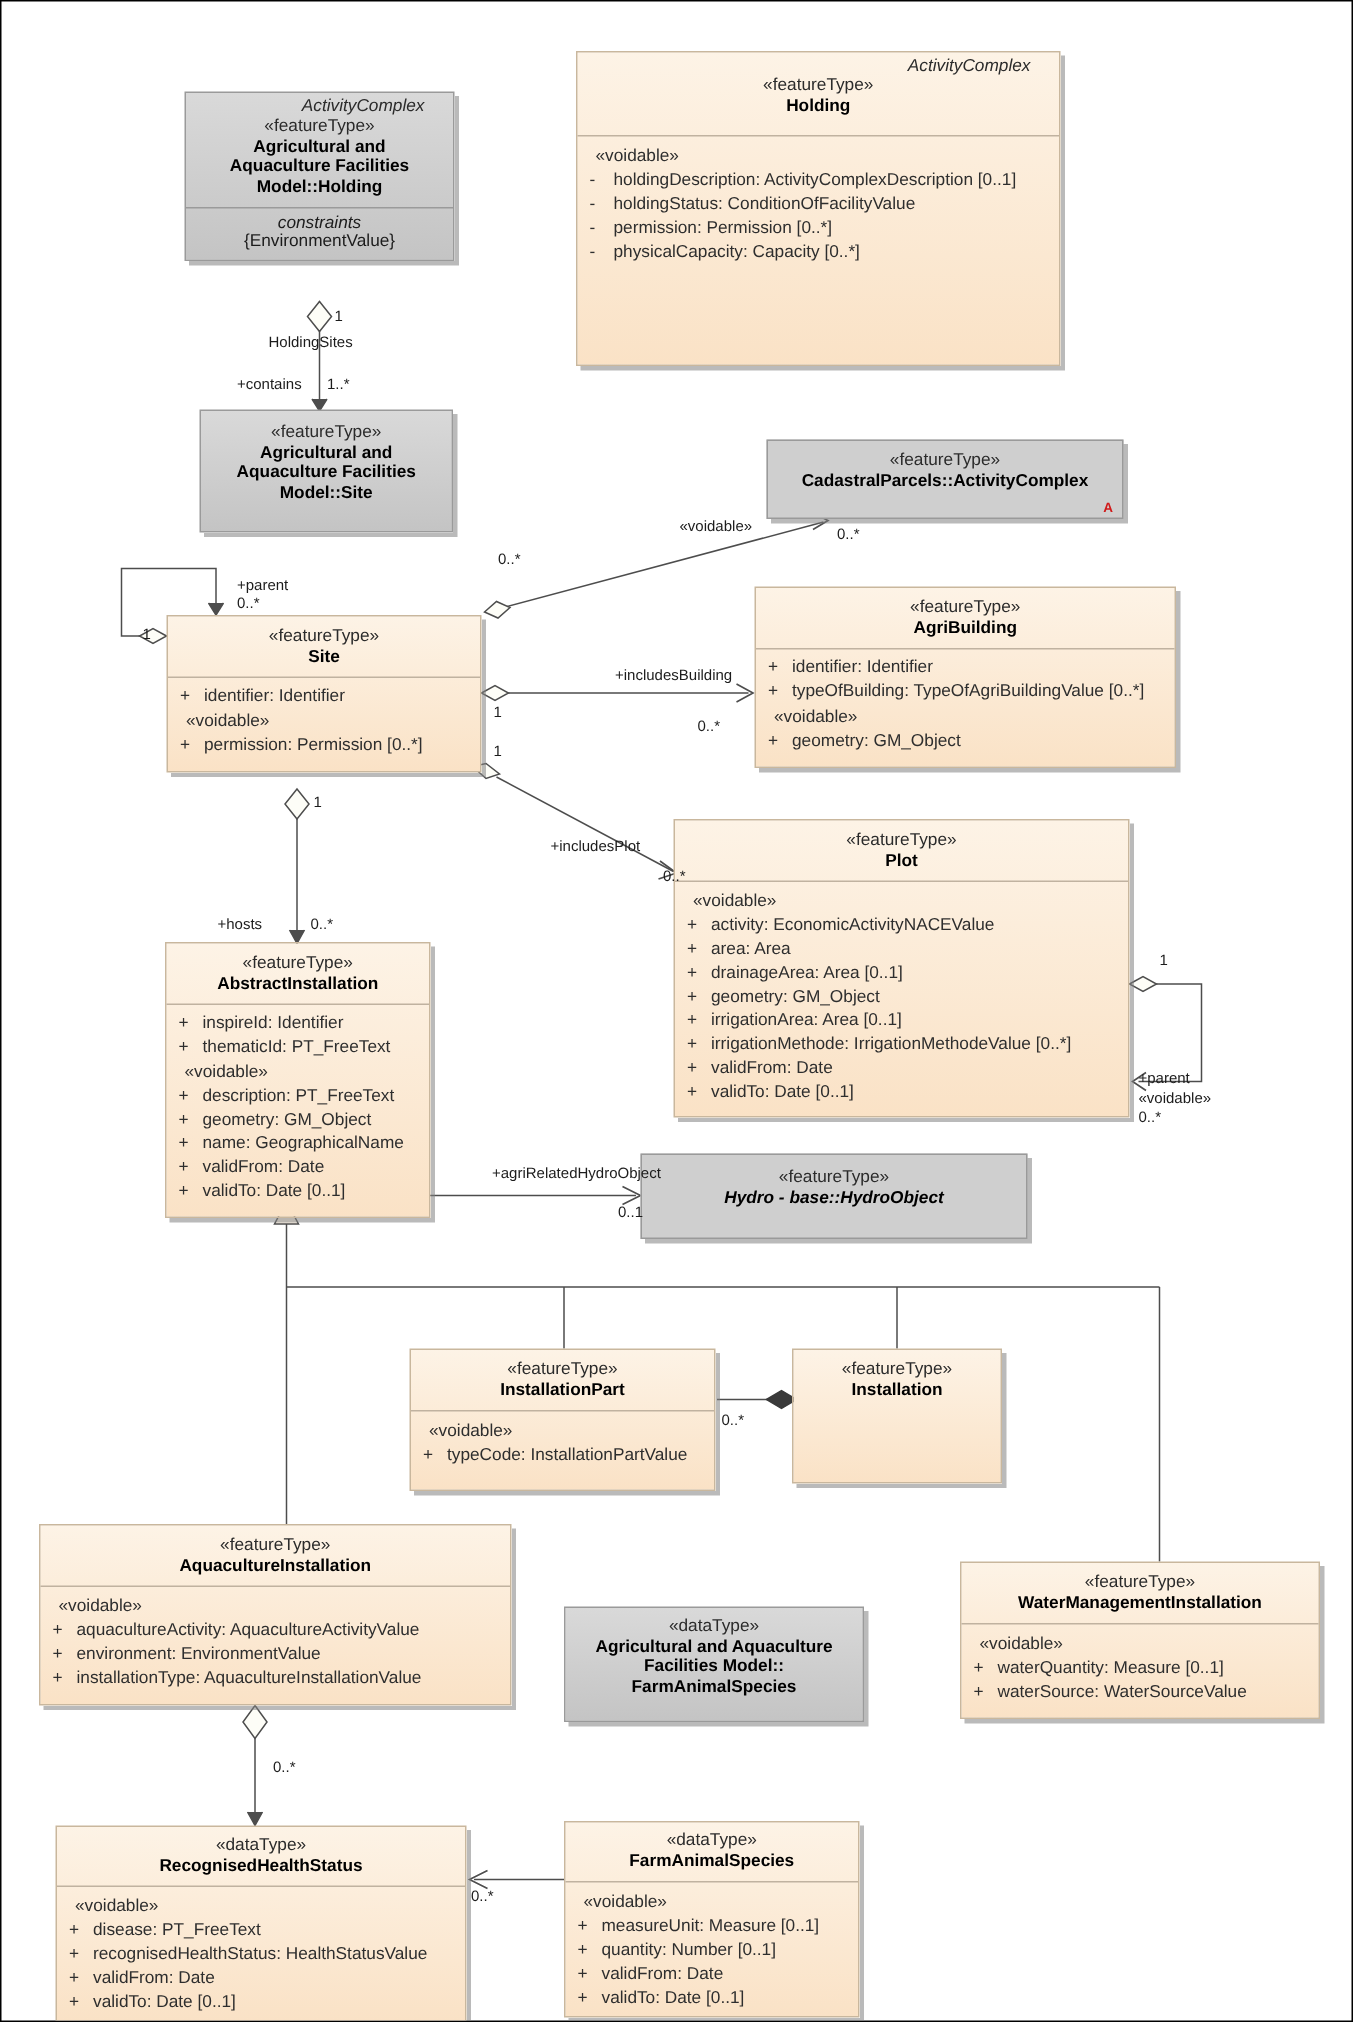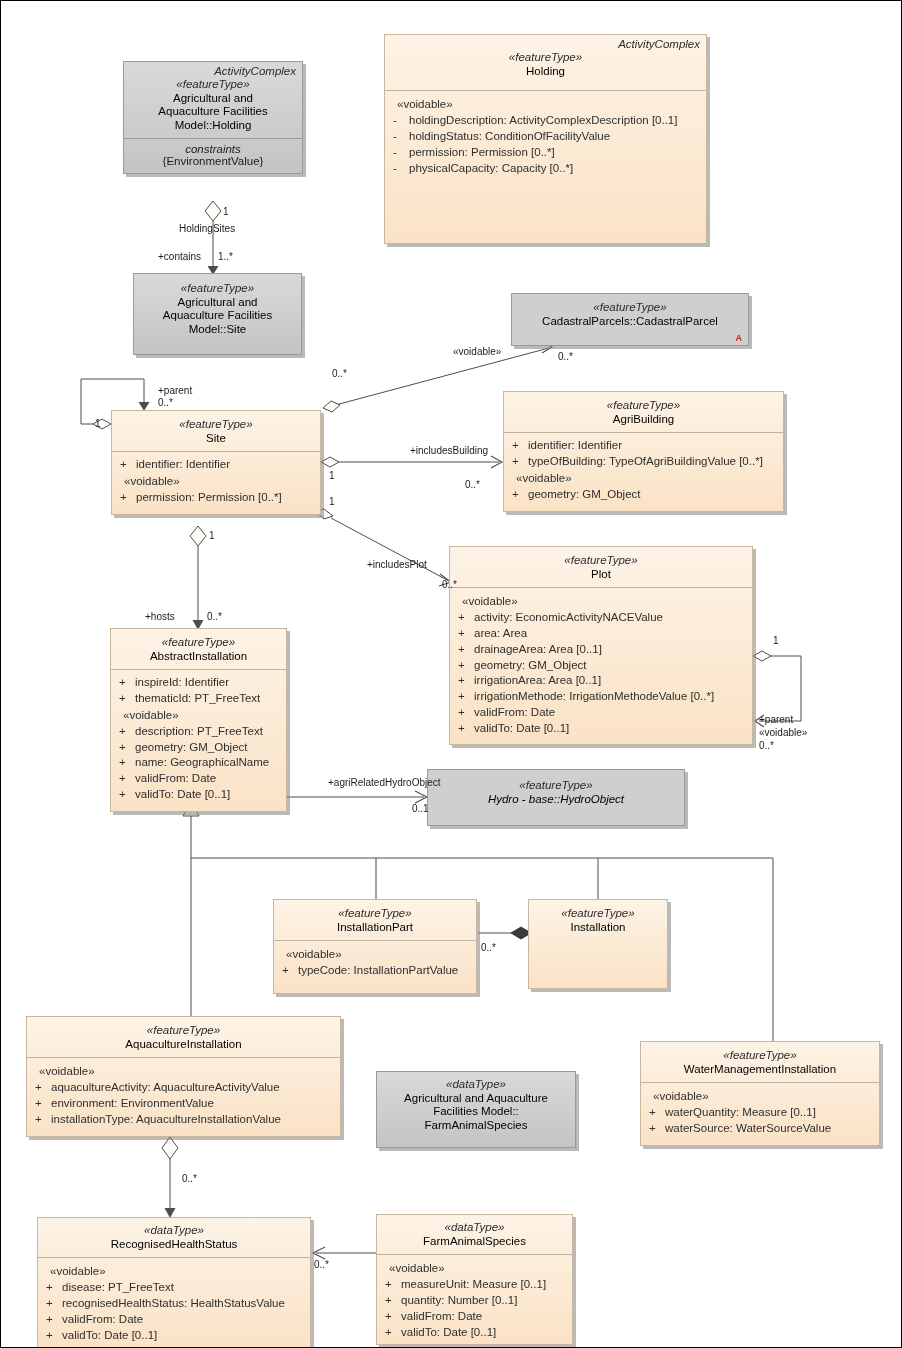--- a/index.html
+++ b/index.html
@@ -72,34 +72,33 @@
     border-color: #9a9a9a;
   }
   .cls .hdr {
     padding: 5px 6px 6px 6px;
     text-align: center;
     line-height: 1.18;
   }
   .cls .stereo {
     font-size: 11.5px;
     color: #2b2b2b;
-    font-style: italic;
   }
   .cls .nm {
     font-size: 11.5px;
-    font-weight: normal;
+    font-weight: bold;
     color: #000;
   }
   .cls .nm.ital { font-style: italic; }
   .cls .corner-right {
     font-size: 11.5px;
     font-style: italic;
     text-align: right;
     color: #2b2b2b;
-    padding: 3px 6px 0 6px;
+    padding: 3px 19px 0 6px;
   }
   .cls .sep {
     border-top: 1px solid #c0b2a0;
     height: 0;
   }
   .cls.grey .sep, .cls.greygrad .sep { border-top-color: #9a9a9a; }
   .cls .body {
     padding: 5px 6px 8px 6px;
   }
   .attr {
@@ -299,21 +298,21 @@
       <div class="stereo">«featureType»</div>
       <div class="nm">Agricultural and</div>
       <div class="nm">Aquaculture Facilities</div>
       <div class="nm">Model::Site</div>
     </div>
   </div>
 
   <div class="cls grey" style="left:510px; top:292px; width:238px; height:53px;">
     <div class="hdr" style="padding-top:7px;">
       <div class="stereo">«featureType»</div>
-      <div class="nm">CadastralParcels::CadastralParcel</div>
+      <div class="nm">CadastralParcels::ActivityComplex</div>
     </div>
     <div class="redmark">A</div>
   </div>
 
   <div class="cls light" style="left:110px; top:409px; width:210px;">
     <div class="hdr" style="padding-top:7px;">
       <div class="stereo">«featureType»</div>
       <div class="nm">Site</div>
     </div>
     <div class="sep"></div>

